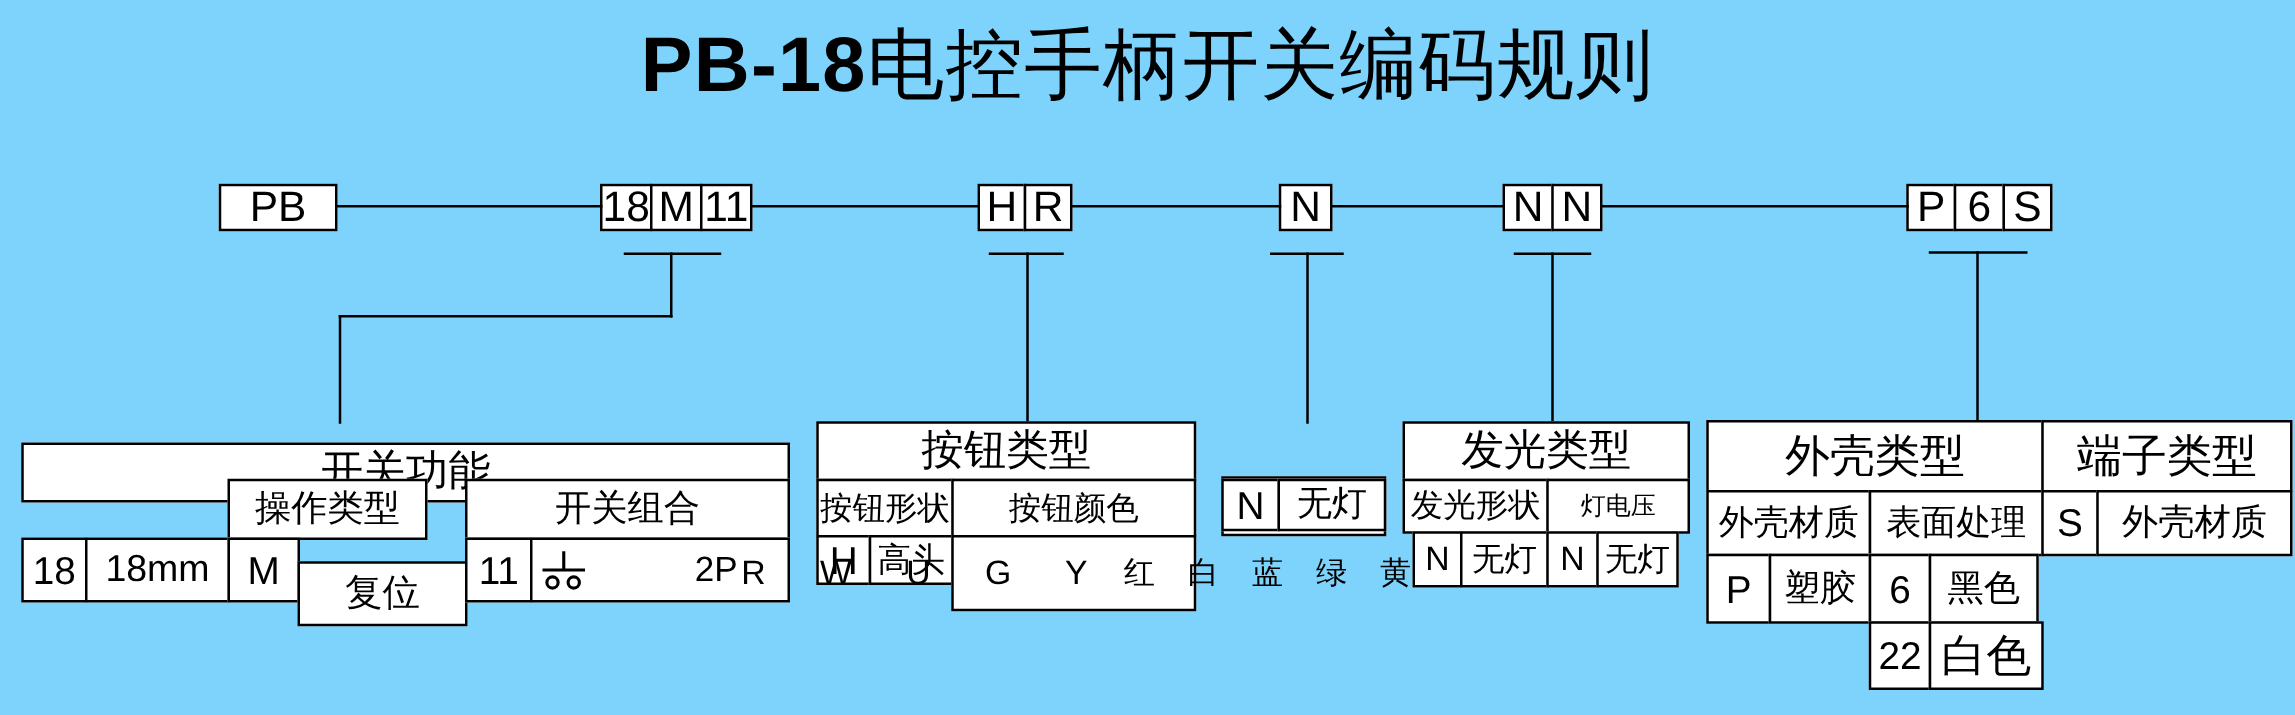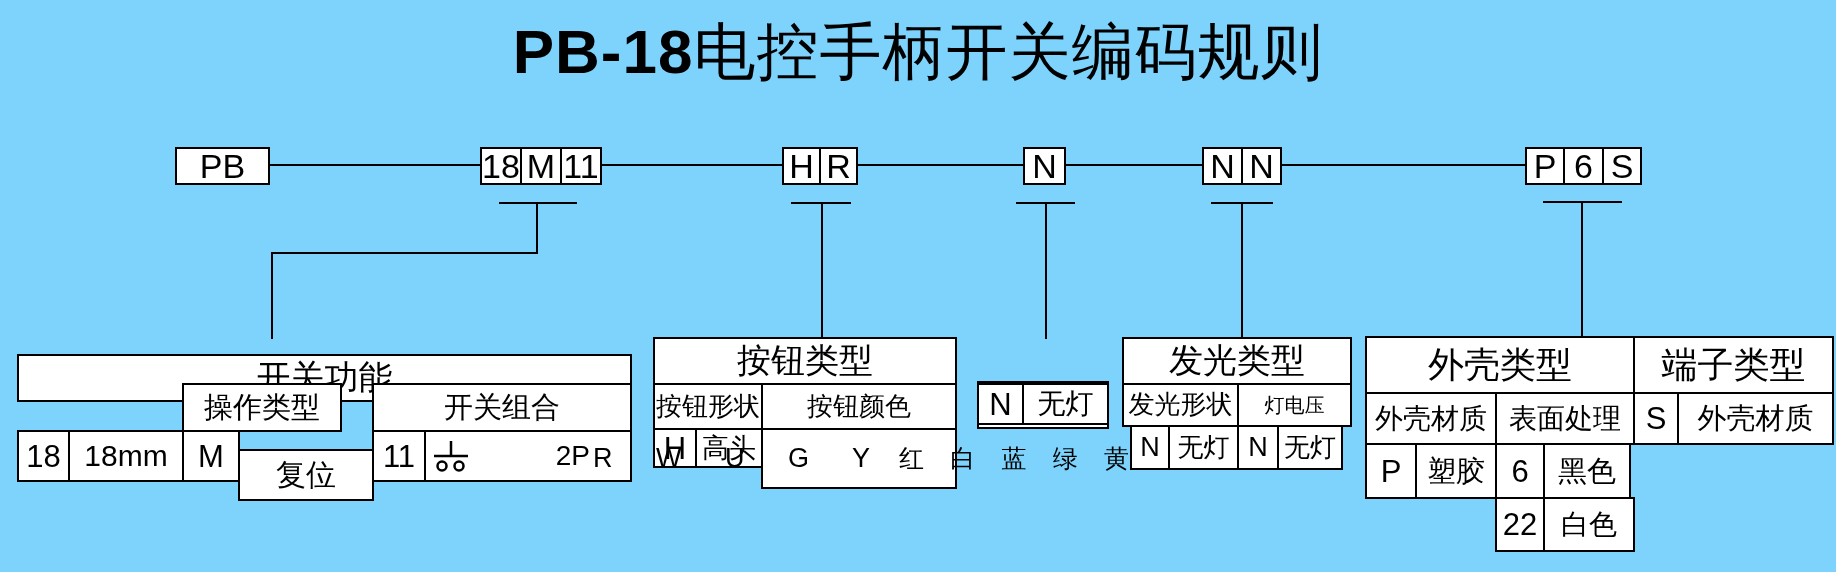--- a/index.html
+++ b/index.html
@@ -130,15 +130,15 @@
   <div class="cell cjk t-title" style="left:1633px;top:336px;width:201px;height:58px;font-size:36px;">端子类型</div>
   <div class="cell cjk t-head" style="left:1365px;top:392px;width:132px;height:53px;font-size:28px;">外壳材质</div>
   <div class="cell cjk t-head" style="left:1495px;top:392px;width:140px;height:53px;font-size:28px;">表面处理</div>
   <div class="cell sans t-code" style="left:1633px;top:392px;width:46px;height:53px;">S</div>
   <div class="cell cjk t-val" style="left:1677px;top:392px;width:157px;height:53px;font-size:29px;">外壳材质</div>
   <div class="cell sans t-code" style="left:1365px;top:443px;width:52px;height:56px;">P</div>
   <div class="cell cjk t-val" style="left:1415px;top:443px;width:82px;height:56px;font-size:29px;">塑胶</div>
   <div class="cell sans t-code" style="left:1495px;top:443px;width:50px;height:56px;">6</div>
   <div class="cell cjk t-val" style="left:1543px;top:443px;width:88px;height:56px;font-size:29px;">黑色</div>
   <div class="cell sans t-code" style="left:1495px;top:497px;width:50px;height:55px;">22</div>
-  <div class="cell cjk t-val" style="left:1543px;top:497px;width:92px;height:55px;font-size:28px;">白色</div>
+  <div class="cell cjk t-val" style="left:1543px;top:497px;width:92px;height:55px;font-size:36px;">白色</div>
 
 </div>
 
 </body></html>

